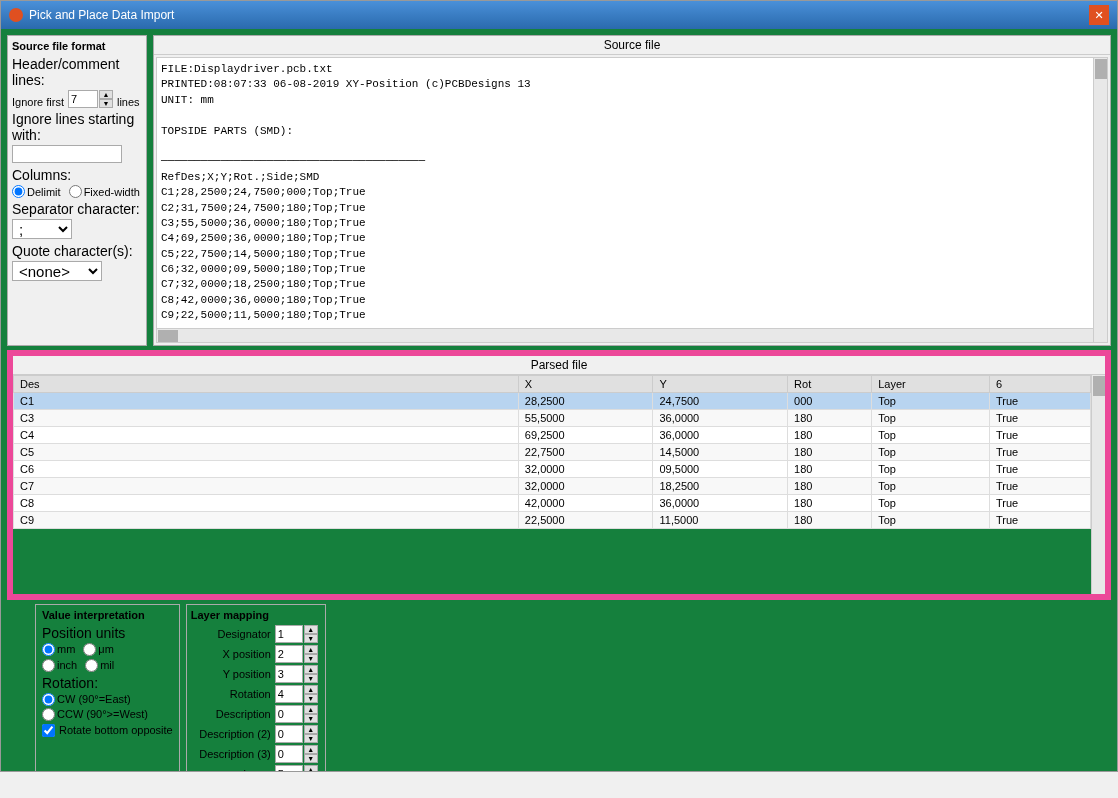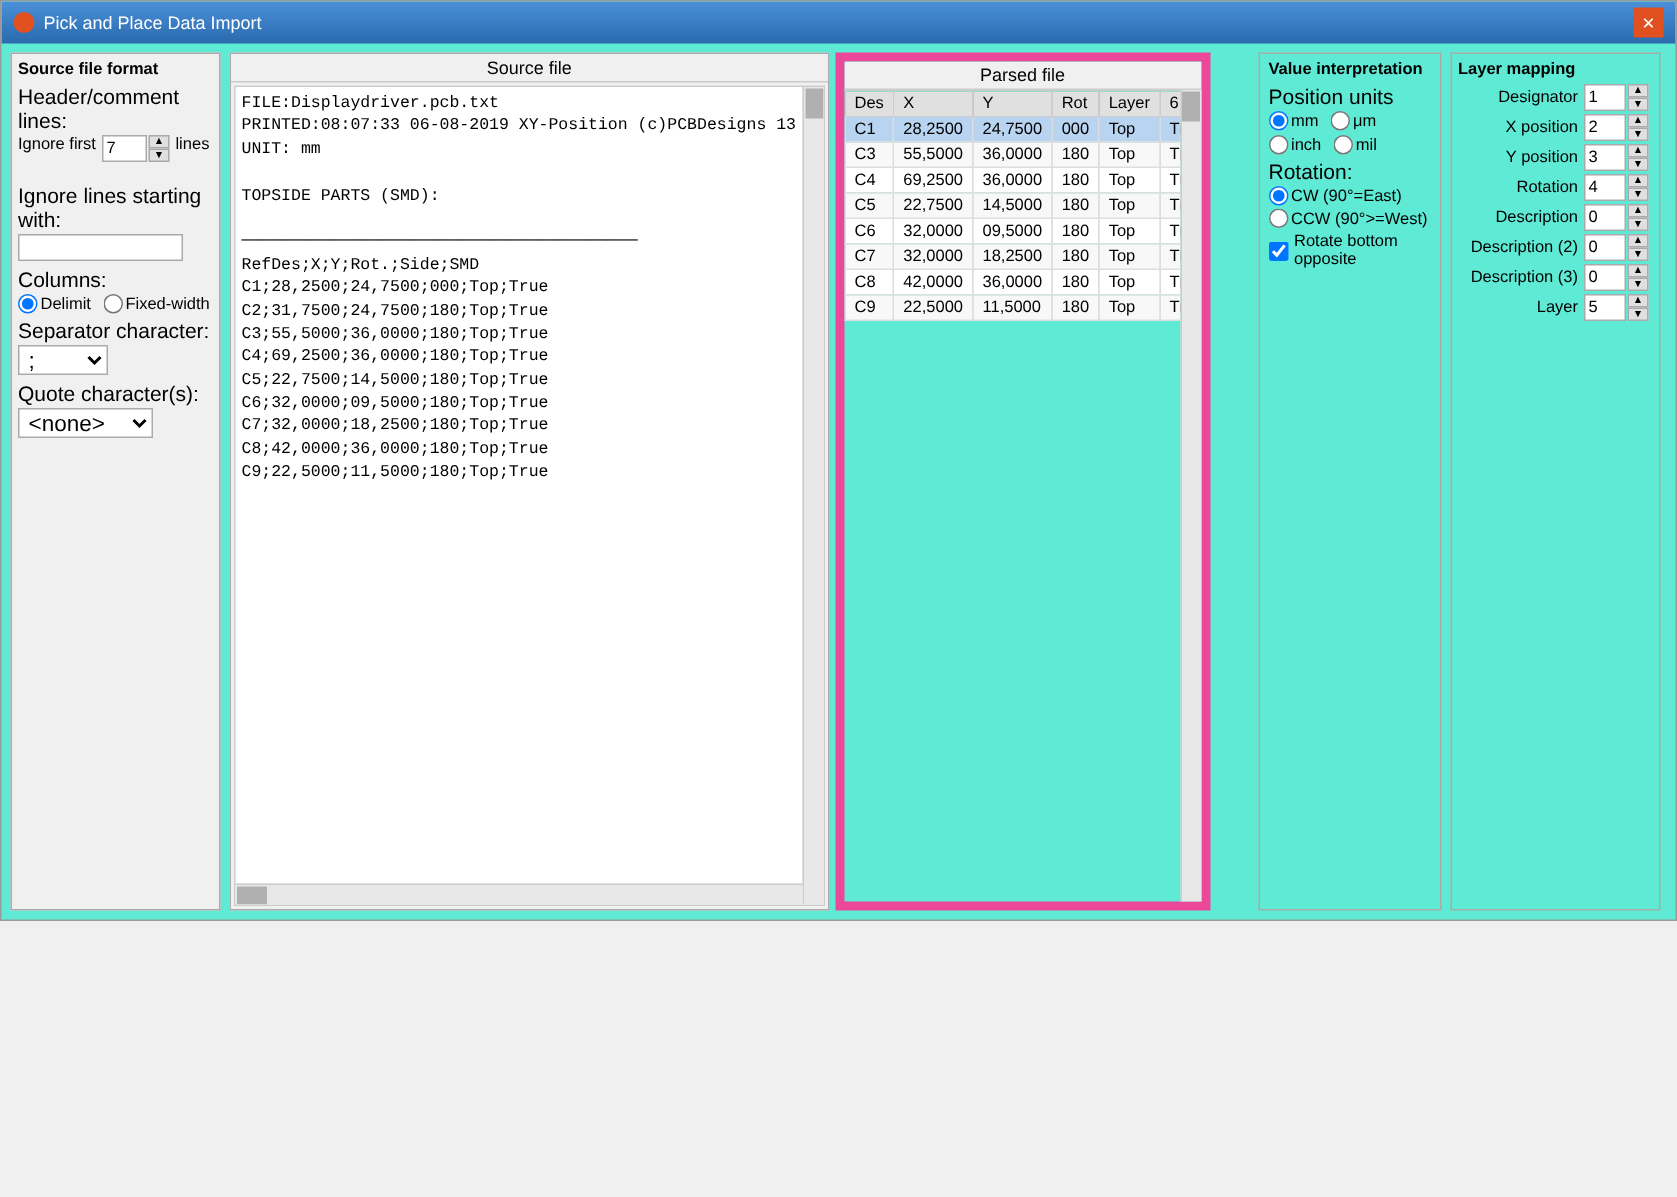--- a/index.html
+++ b/index.html
@@ -1,21 +1,21 @@
 <!DOCTYPE html>
 <html><head>
   <meta charset="utf-8">
   <style>
     * { box-sizing: border-box; margin: 0; padding: 0; }
     body { font-family: 'Segoe UI', Arial, sans-serif; font-size: 12px; background: #f0f0f0; }
     
     .window {
       width: 1118px;
-      height: 614px;
-      background: #5eead4;
+      height: 772px;
+      background: #15803d;
       border: 1px solid #999;
       display: flex;
       flex-direction: column;
       overflow: hidden;
     }
     
     .title-bar {
       background: linear-gradient(to bottom, #4a90d9, #2a6aad);
       color: white;
       padding: 4px 8px;
@@ -49,21 +49,21 @@
       cursor: pointer;
       display: flex;
       align-items: center;
       justify-content: center;
       font-size: 11px;
     }
     
     .main-content {
       flex: 1;
       display: flex;
-      flex-direction: row;
+      flex-direction: column;
       padding: 6px;
       gap: 4px;
       overflow: hidden;
     }
     
     .top-section {
       display: flex;
       gap: 6px;
       flex: 0 0 270px;
     }
@@ -77,23 +77,23 @@
     }
     
     .panel-title {
       font-weight: bold;
       font-size: 11px;
       margin-bottom: 4px;
     }
     
     .field-row {
       display: flex;
-      align-items: flex-start;
+      align-items: flex-end;
       gap: 4px;
-      margin-bottom: 14px;
+      margin-bottom: 3px;
       font-size: 11px;
     }
     
     .number-input {
       width: 40px;
       height: 18px;
       border: 1px solid #aaa;
       font-size: 11px;
       padding: 1px 2px;
       display: flex;

